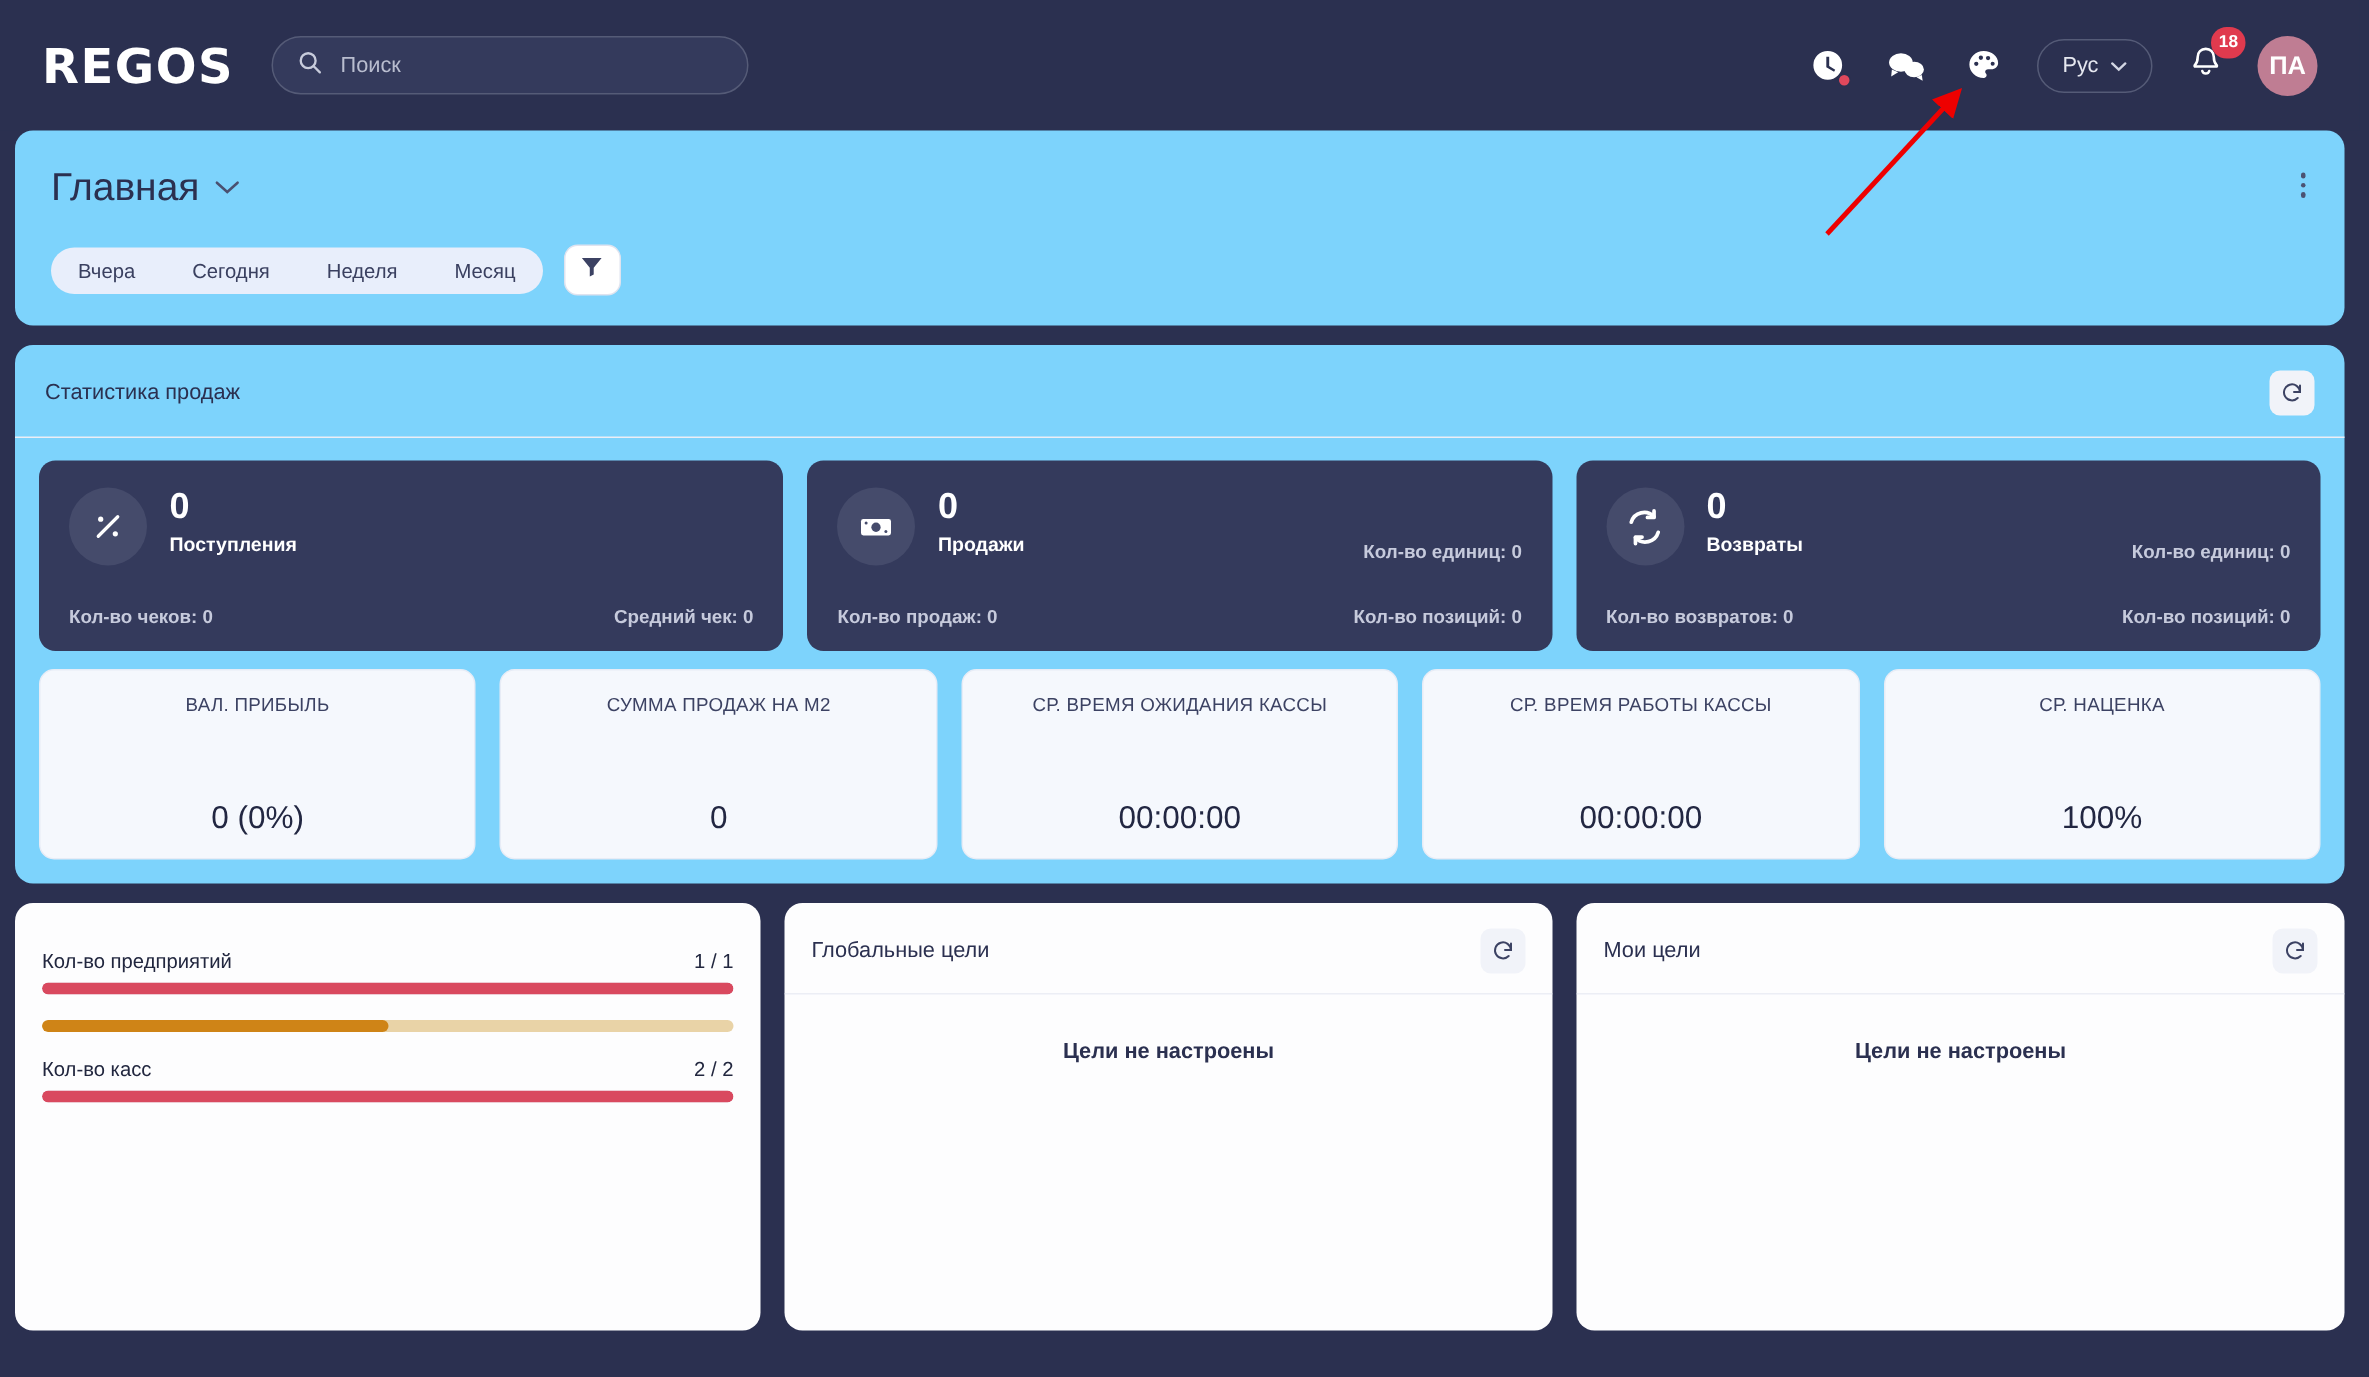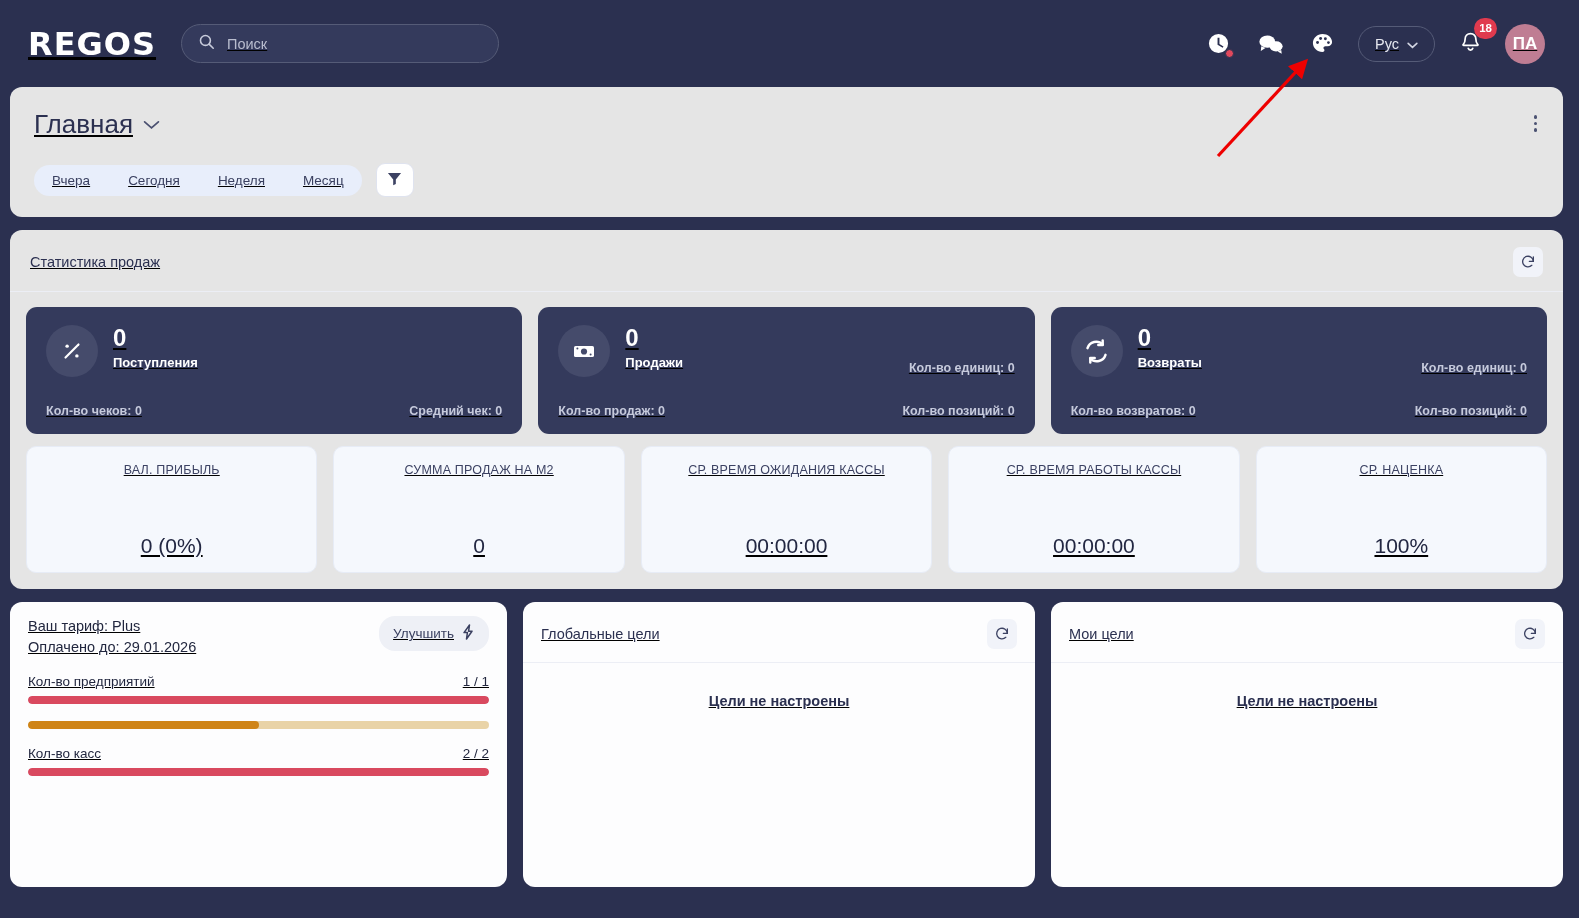--- a/index.html
+++ b/index.html
@@ -2,21 +2,21 @@
 <html><head>
 <meta charset="utf-8">
 <style>
   * { box-sizing: border-box; margin: 0; padding: 0; }
   html, body {
     width: 1579px; height: 918px;
     background: #2b3050;
     font-family: "Liberation Sans", sans-serif;
     overflow: hidden;
   }
-  .app { width: 1573px; height: 918px; position: relative; text-decoration: underline; }
+  .app { width: 1573px; height: 918px; position: relative; }
 
   
   .topbar {
     height: 87px; width: 100%;
     background: #2b3050;
     display: flex; align-items: center;
     padding: 0 28px;
     position: relative;
   }
   .brand {
@@ -69,21 +69,21 @@
   .dot-alert {
     position: absolute; right: 2px; bottom: 3px;
     width: 9px; height: 9px; border-radius: 50%;
     background: #e0485c; border: 1.5px solid #2b3050;
   }
 
   
   .page { padding: 0 10px; }
 
   .card-white {
-    background: #e5e5e5; border-radius: 12px;
+    background: #7dd3fc; border-radius: 12px;
   }
 
   
   .head-panel { padding: 22px 24px 20px 24px; position: relative; margin-bottom: 13px; }
   .page-title {
     font-size: 26px; color: #2b3050; font-weight: 400;
     display: flex; align-items: center; gap: 10px;
   }
   .chev { color: #4a5070; font-size: 17px; line-height: 1; }
   .chips-row { display: flex; align-items: center; gap: 14px; margin-top: 23px; }
@@ -387,34 +387,20 @@
           <div class="kpi-label">СР. НАЦЕНКА</div>
           <div class="kpi-value">100%</div>
         </div>
       </div>
     </div>
 
     <div class="bottom-row">
 
       <div class="bpanel wide">
         <div class="tariff-body">
-          <div class="tariff-top">
-            <div class="tariff-lines">
-              <div>Ваш тариф: Plus</div>
-              <div>Оплачено до: 29.01.2026</div>
-            </div>
-            <div class="upgrade-btn">
-              <span>Улучшить</span>
-              <span>
-                <svg width="14" height="16" viewBox="0 0 14 16" fill="none" stroke="#3a4060" stroke-width="1.5" stroke-linejoin="round" stroke-linecap="round">
-                  <path d="M8.5 1 L3 8.6 h3.4 L5.5 15 L11 7.2 H7.6 z"></path>
-                </svg>
-              </span>
-            </div>
-          </div>
 
           <div class="prog-block">
             <div class="prog-head">
               <span>Кол-во предприятий</span>
               <span>1 / 1</span>
             </div>
             <div class="prog-track">
               <div class="prog-fill" style="width:100%;background:#d9495f;"></div>
             </div>
           </div>

